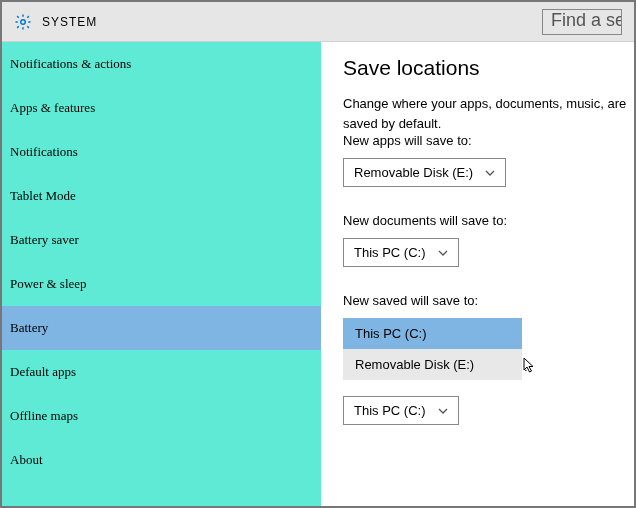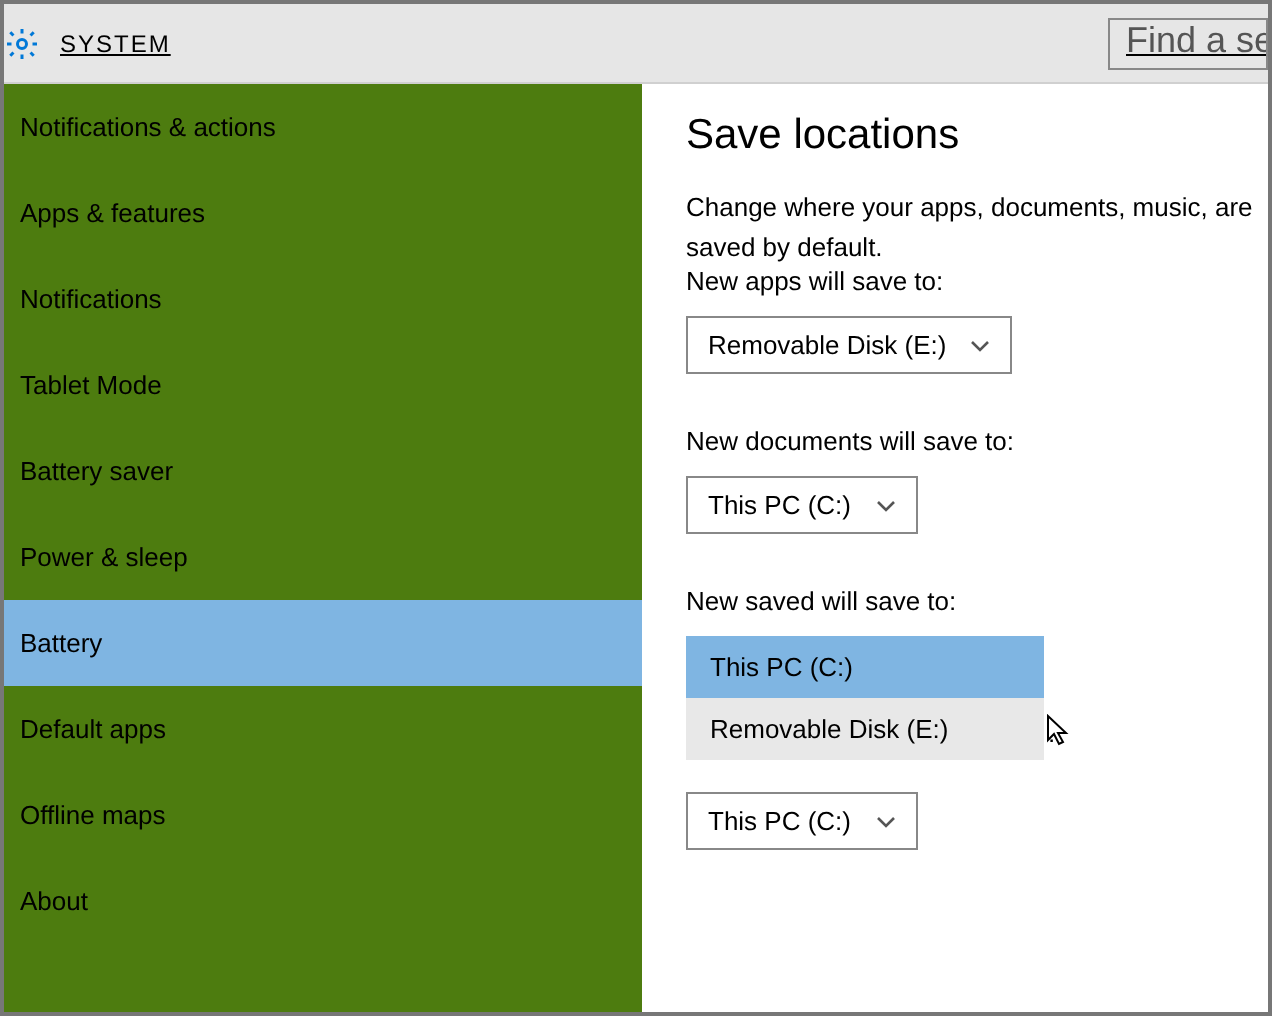--- a/index.html
+++ b/index.html
@@ -11,23 +11,22 @@
     width: 636px;
     height: 508px;
     overflow: hidden;
     border: 2px solid #777;
   }
   .header {
     height: 40px;
     background: #e6e6e6;
     display: flex;
     align-items: center;
-    padding: 0 0;
+    padding: 0 12px;
     border-bottom: 1px solid #d0d0d0;
-    text-decoration: underline;
   }
   .gear {
     width: 18px; height: 18px;
     margin-right: 10px;
     display: flex; align-items: center; justify-content: center;
   }
   .header-title {
     font-size: 12px;
     font-weight: 400;
     letter-spacing: 1px;
@@ -44,22 +43,23 @@
     font-size: 18px;
     overflow: hidden;
     white-space: nowrap;
   }
   .main {
     display: flex;
     height: calc(100% - 40px);
   }
   .sidebar {
     width: 319px;
-    background: #4d7c0f;
+    background: #5eead4;
     overflow-y: auto;
+    font-family: Liberation Serif, serif;
   }
   .side-item {
     padding: 14px 8px;
     font-size: 13px;
     color: #000;
     cursor: default;
     border-bottom: 0;
   }
   .side-item.selected {
     background: #7fb5e2;

